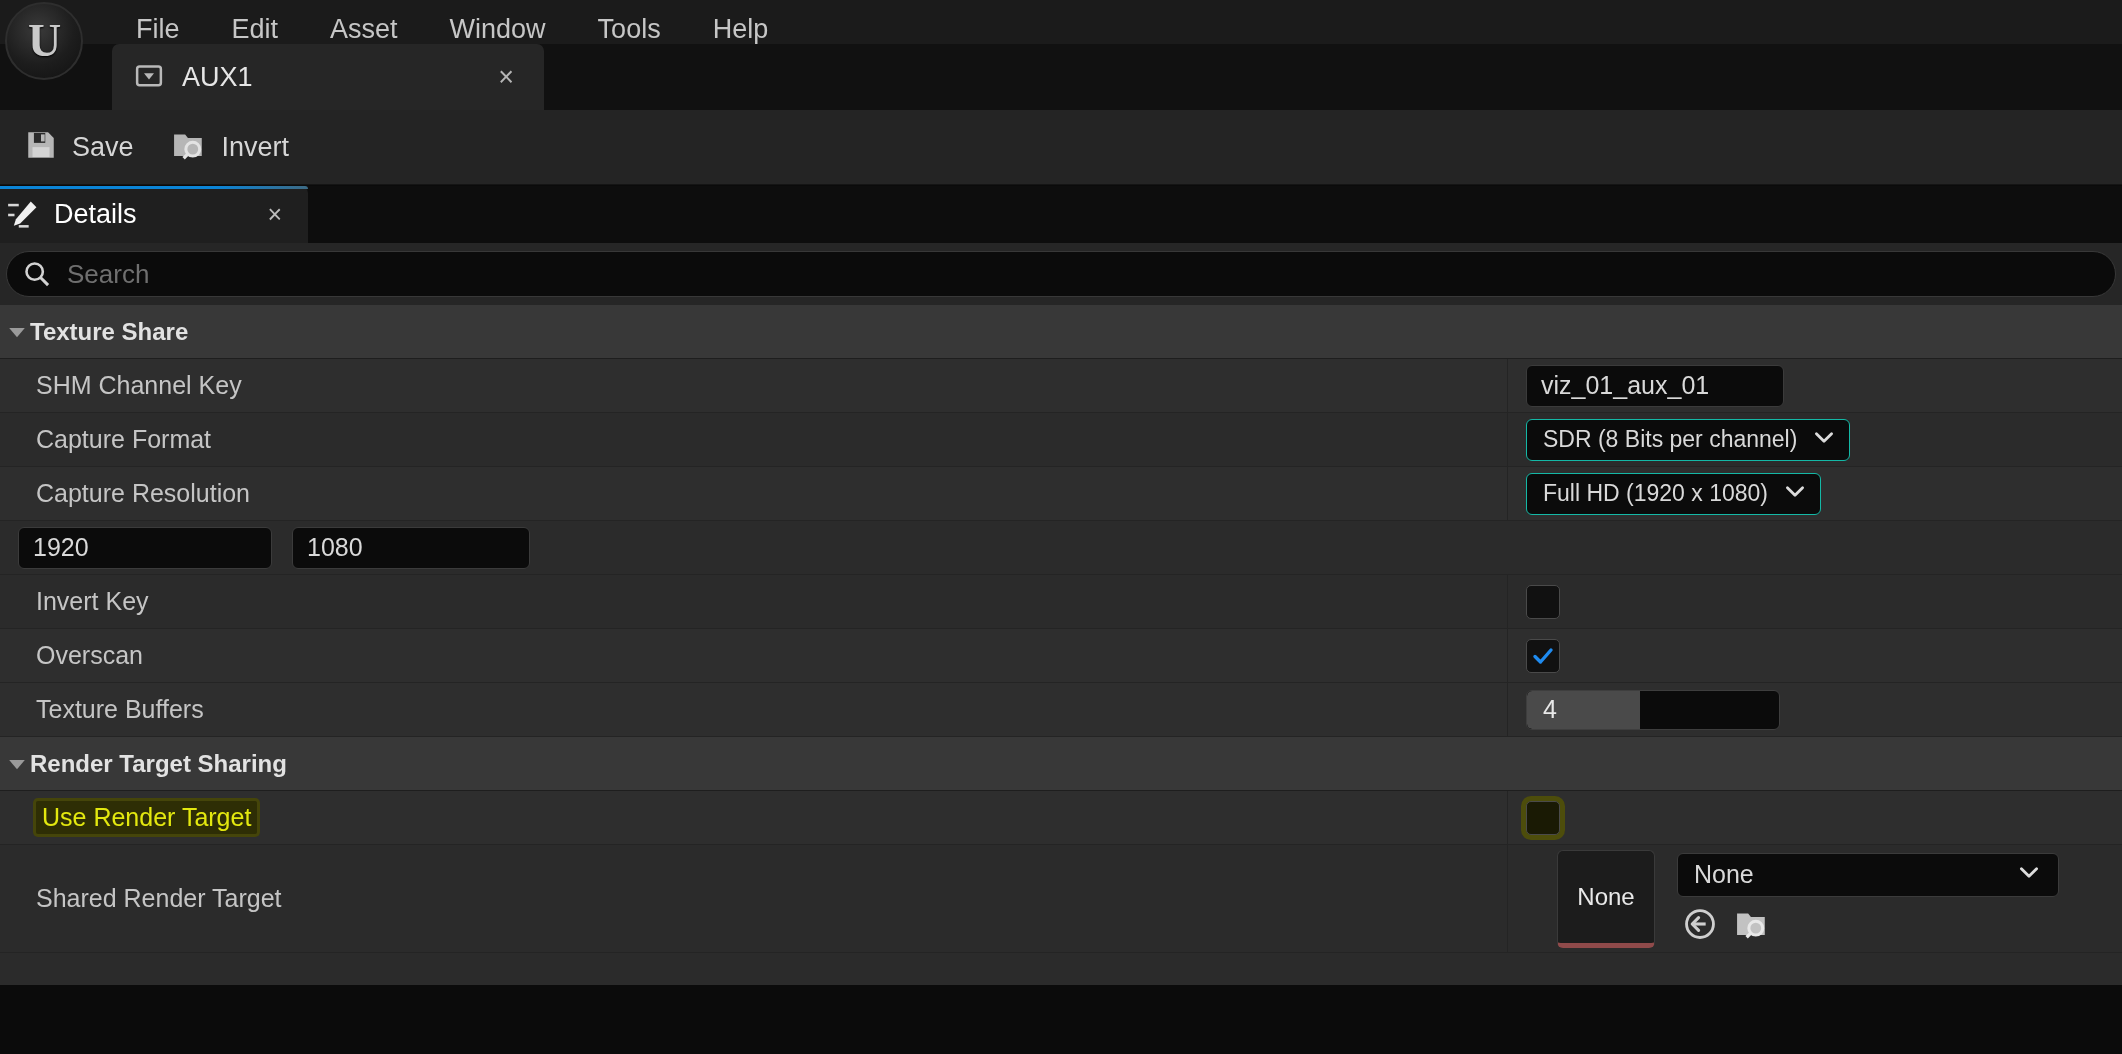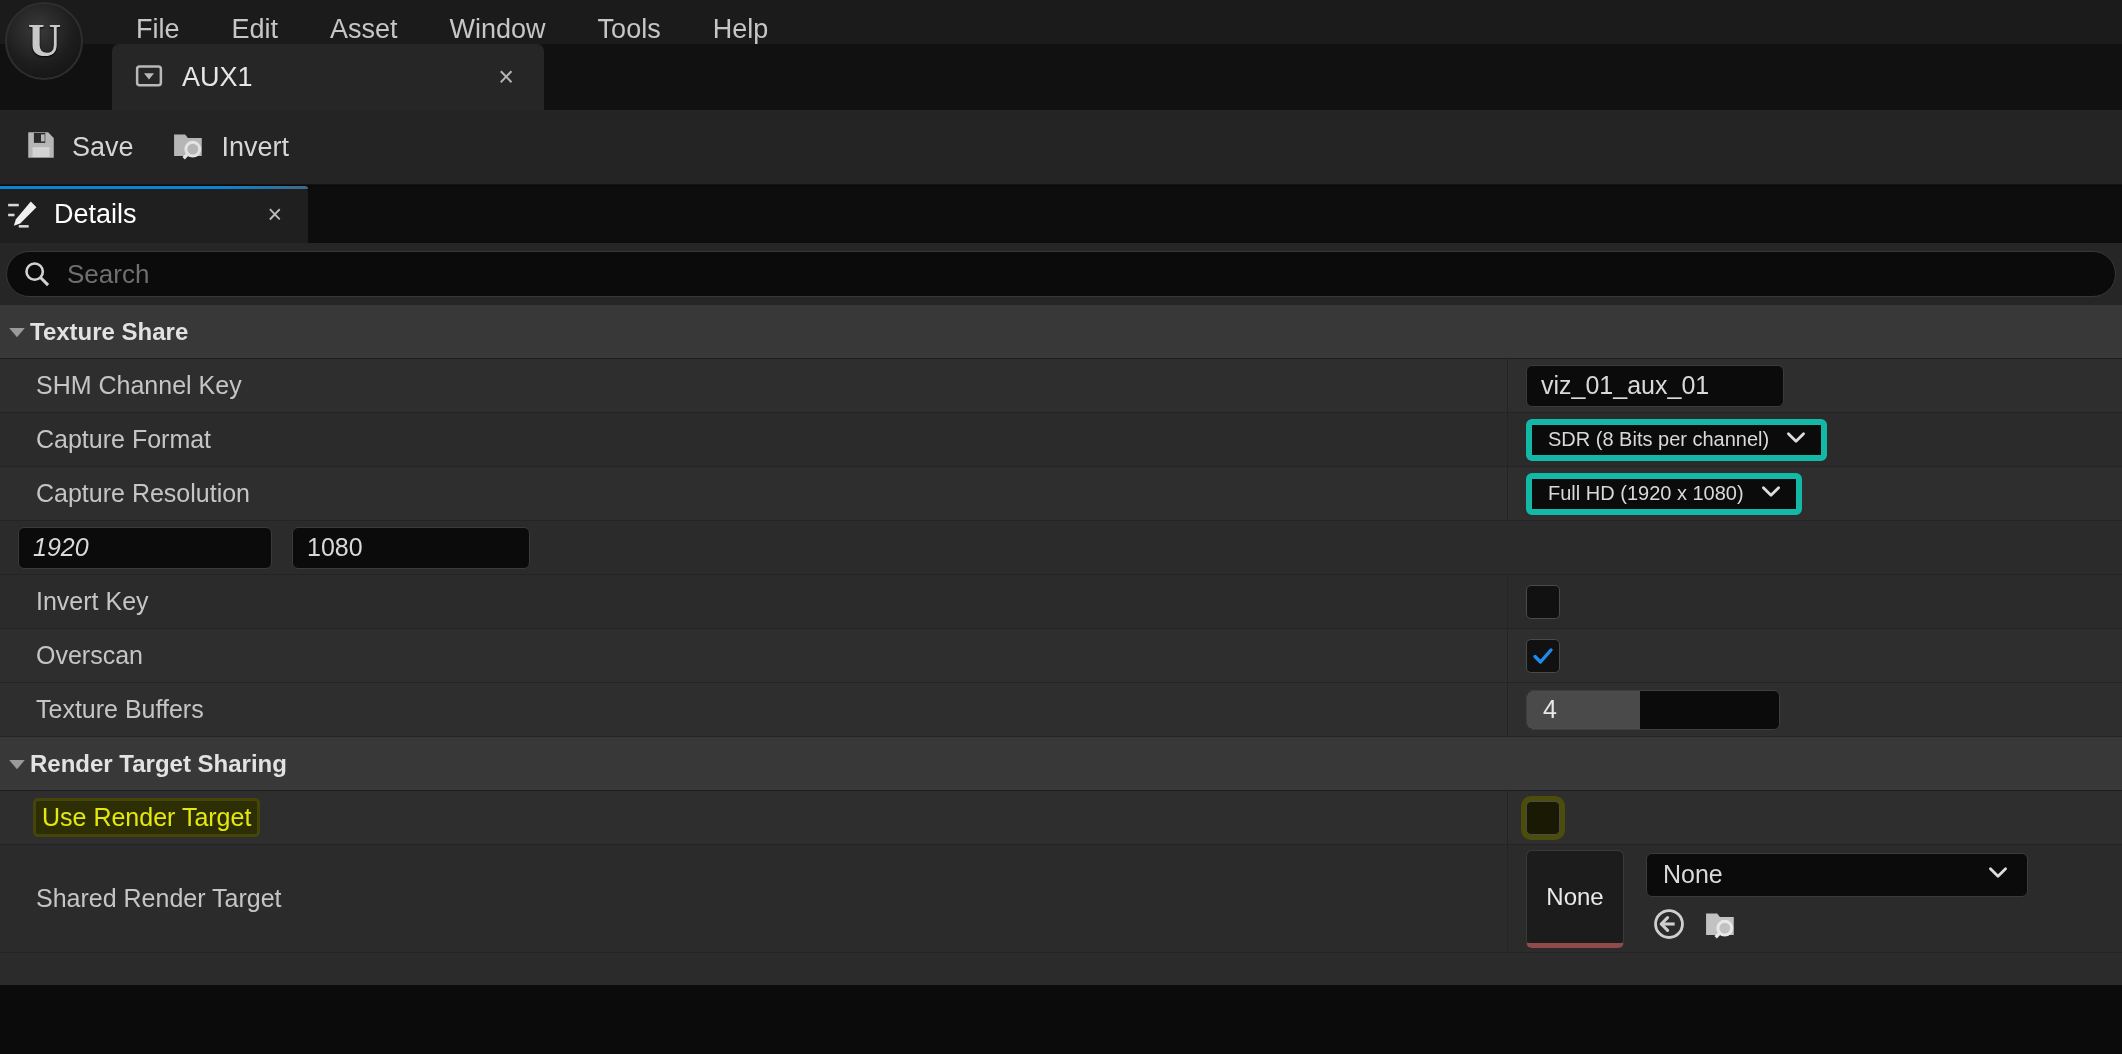--- a/index.html
+++ b/index.html
@@ -129,21 +129,21 @@
     color: #e2e2e2; font-size: 24px; font-weight: bold; 
   }
 
   .prow {
     height: 54px; display: flex; align-items: center;
     border-bottom: 1px solid #242424;
     background: #2e2e2e;
     position: relative;
   }
   .prow.alt { background: #2b2b2b; }
-  .prow-tall { height: 108px; }
+  .prow-tall { height: 108px; gap: 31px; }
   .prow .namecol {
     width: 1508px; height: 100%;
     display: flex; align-items: center;
     border-right: 1px solid #242424;
   }
   .prow .tri-slot { width: 26px; margin-left: 4px; display: flex; justify-content: center; }
   .prow .plabel { color: #c5c5c5; font-size: 25px; margin-left: 6px; }
   .prow .plabel.hl {
     color: #e3e80f; background: #2e2e05;
     padding: 2px 6px; border-radius: 2px;
@@ -156,27 +156,27 @@
   }
 
   
   .ue-input {
     height: 42px; background: #0b0b0b;
     border: 1px solid #3b3b3b; border-radius: 6px;
     color: #d9d9d9; font-size: 25px;
     display: flex; align-items: center; padding: 0 14px;
   }
   .ue-input.w-key { width: 258px; }
-  .ue-input.w-num { width: 254px; font-style: italic; }
+  .ue-input.w-num { width: 254px; }
   .ue-input.w-num2 { width: 238px; margin-left: 20px; }
 
   .ue-combo {
     height: 42px; background: #0b0b0b;
-    border: 6px solid #14b8a6; border-radius: 6px;
-    color: #d9d9d9; font-size: 20px;
+    border: 1px solid #14b8a6; border-radius: 6px;
+    color: #d9d9d9; font-size: 23px;
     display: flex; align-items: center; padding: 0 12px 0 16px;
     gap: 14px;
   }
 
   .ue-check {
     width: 34px; height: 34px;
     background: #111111; border: 1px solid #4a4a4a; border-radius: 5px;
     display: flex; align-items: center; justify-content: center;
   }
   .ue-check.hl {

